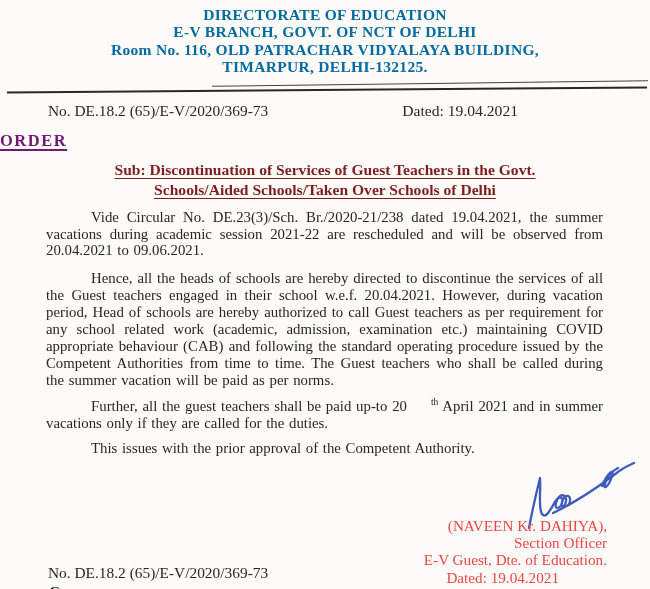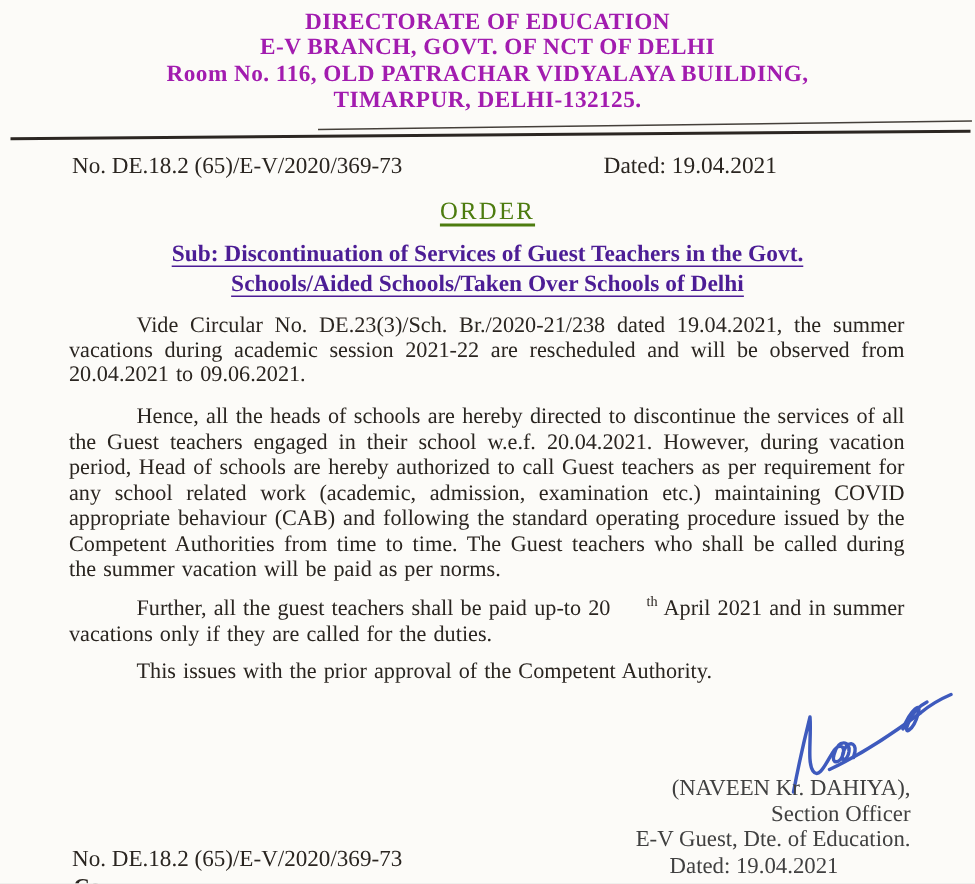--- a/index.html
+++ b/index.html
@@ -11,21 +11,21 @@
     color:#2a2520;
     font-family:"Liberation Serif", serif;
     overflow:hidden;
     box-sizing:border-box;
   }
   
   .letterhead {
     padding-top:6px;
     text-align:center;
     font-weight:bold;
-    color:#a21caf;
+    color:#0369a1;
   }
   .lh-line { font-size:15.5px; line-height:17.4px; letter-spacing:0.3px; }
   .email-line { font-size:15.5px; line-height:18px; margin-top:1px; }
   .email-addr {
     font-family:"Liberation Sans", sans-serif;
     font-size:14px;
     font-weight:bold;
     letter-spacing:0;
   }
   
@@ -42,39 +42,39 @@
   }
   
   .ref-row {
     display:flex;
     margin:8px 48px 0 48px;
     font-size:15.4px;
   }
   .ref-dated { margin-left:auto; margin-right:84px; font-size:15.6px; }
   
   .order-title {
-    text-align:center;
+    text-align:left;
     margin-top:11px;
     font-size:16.5px;
-    font-weight:normal;
+    font-weight:bold;
     letter-spacing:1.5px;
-    color:#4d7c0f;
+    color:#701a75;
   }
   .order-title span {
     text-decoration:underline;
     text-decoration-thickness:1.6px;
     text-underline-offset:3px;
   }
   .subject {
     text-align:center;
     margin-top:9px;
     font-size:15.6px;
     font-weight:bold;
     line-height:20.5px;
-    color:#4c1d95;
+    color:#7f1d1d;
   }
   .subject span {
     text-decoration:underline;
     text-decoration-thickness:1.4px;
     text-underline-offset:3px;
   }
   
   .para {
     margin:8px 47px 0 46px;
     text-align:justify;
@@ -88,21 +88,21 @@
   .para.p4 { text-align:left; }
   .sup-th { font-size:9.5px; vertical-align:super; line-height:0;margin-left:24px; }
   
   .sig-svg { position:absolute; left:522px; top:450px; }
   .sig-block {
     position:absolute;
     right:43px; top:517px;
     text-align:right;
     font-size:15.2px;
     line-height:17.2px;
-    color:#404040;
+    color:#ef4444;
   }
   .sig-dated { padding-right:48px; }
   
   .footer-number {
     position:absolute;
     left:48px; top:564px;
     font-size:15.4px;
   }
   .footer-partial {
     position:absolute;

